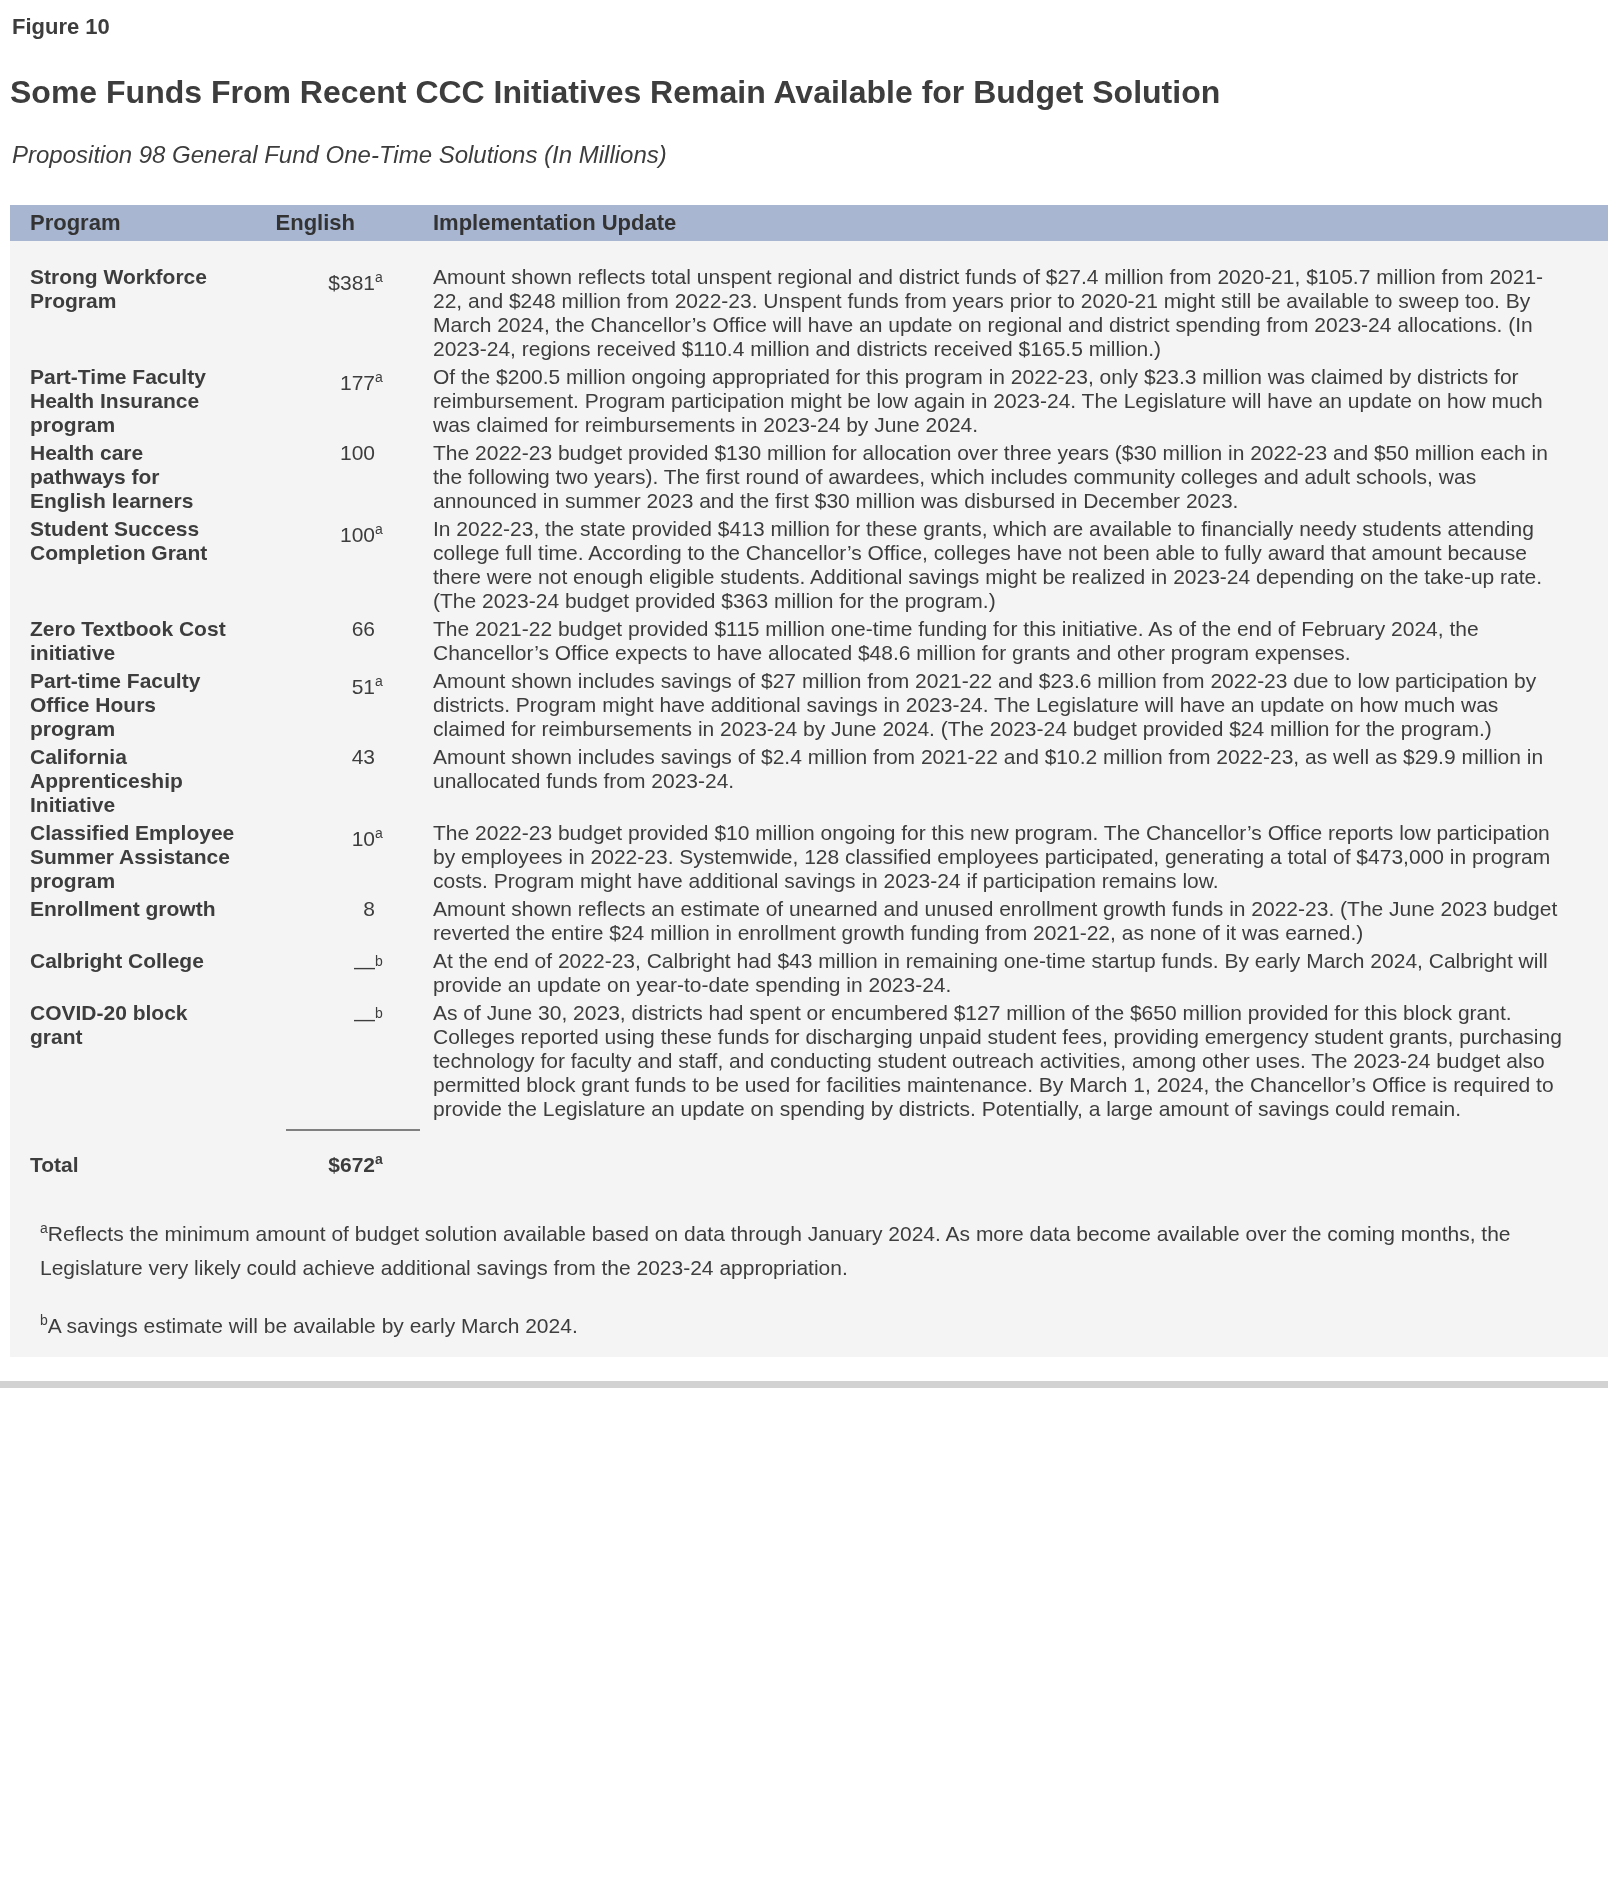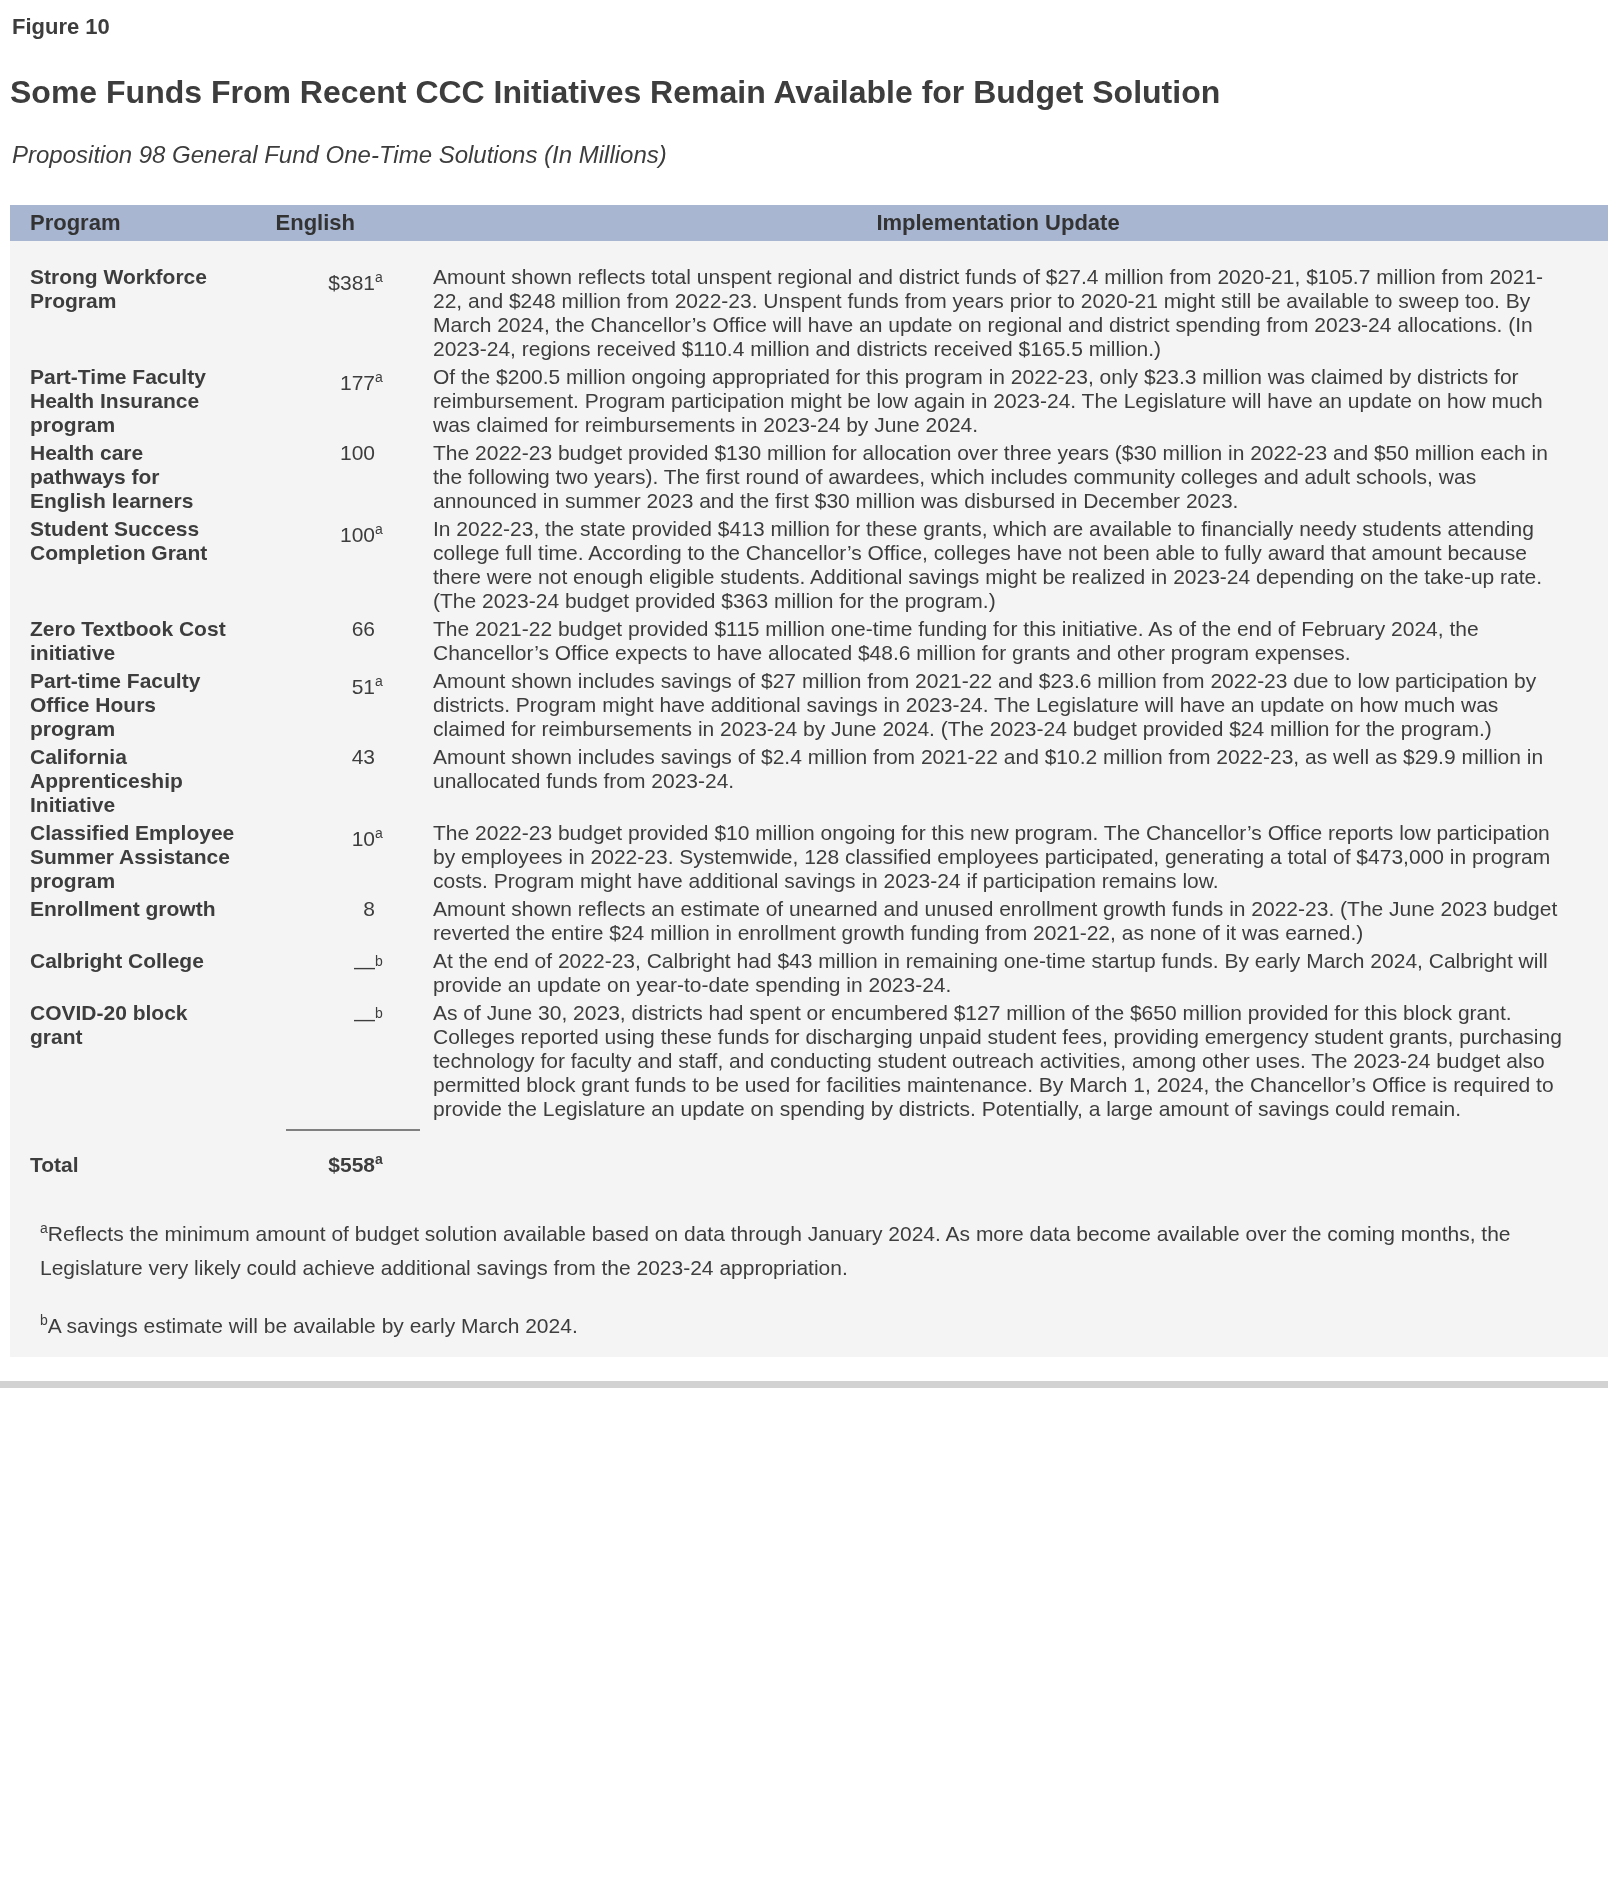--- a/index.html
+++ b/index.html
@@ -41,21 +41,21 @@
     grid-template-columns: 228px 137px 1fr;
     align-items: center;
     height: 36px;
     background: var(--header-bg, #a8b6d2);
     font-size: 22px;
     font-weight: bold;
     color: #333333;
   }
   .th-program { padding-left: 20px; }
   .th-amount  { text-align: right; padding-right: 20px; }
-  .th-update  { text-align: center; padding: 0 45px 0 58px; }
+  .th-update  { padding: 0 45px 0 58px; }
 
   .tbody { padding-top: 24px; }
 
   .row {
     display: grid;
     grid-template-columns: 228px 137px 1fr;
     margin-bottom: 4px;
     font-size: 21px;
     line-height: 24px;
   }
@@ -194,21 +194,21 @@
     <div class="cell-program">COVID-20 block grant</div>
     <div class="cell-amount"><span class="amt-val">—</span><sup class="amt-sup">b</sup></div>
     <div class="cell-update">As of June 30, 2023, districts had spent or encumbered $127 million of the $650 million provided for this block grant. Colleges reported using these funds for discharging unpaid student fees, providing emergency student grants, purchasing technology for faculty and staff, and conducting student outreach activities, among other uses. The 2023-24 budget also permitted block grant funds to be used for facilities maintenance. By March 1, 2024, the Chancellor’s Office is required to provide the Legislature an update on spending by districts. Potentially, a large amount of savings could remain.</div>
   </div>
 </div>
 
     <div class="total-row">
       <div class="total-label">Total</div>
       <div class="total-amount">
         <span class="total-rule"></span>
-        <span>$558</span><sup class="amt-sup">a</sup>
+        <span>$672</span><sup class="amt-sup">a</sup>
       </div>
       <div></div>
     </div>
 
     <div class="footnotes">
       <p class="footnote"><sup>a</sup><span>Reflects the minimum amount of budget solution available based on data through January 2024. As more data become available over the coming months, the Legislature very likely could achieve additional savings from the 2023-24 appropriation.</span></p>
       <p class="footnote"><sup>b</sup><span>A savings estimate will be available by early March 2024.</span></p>
     </div>
 
   </div>

